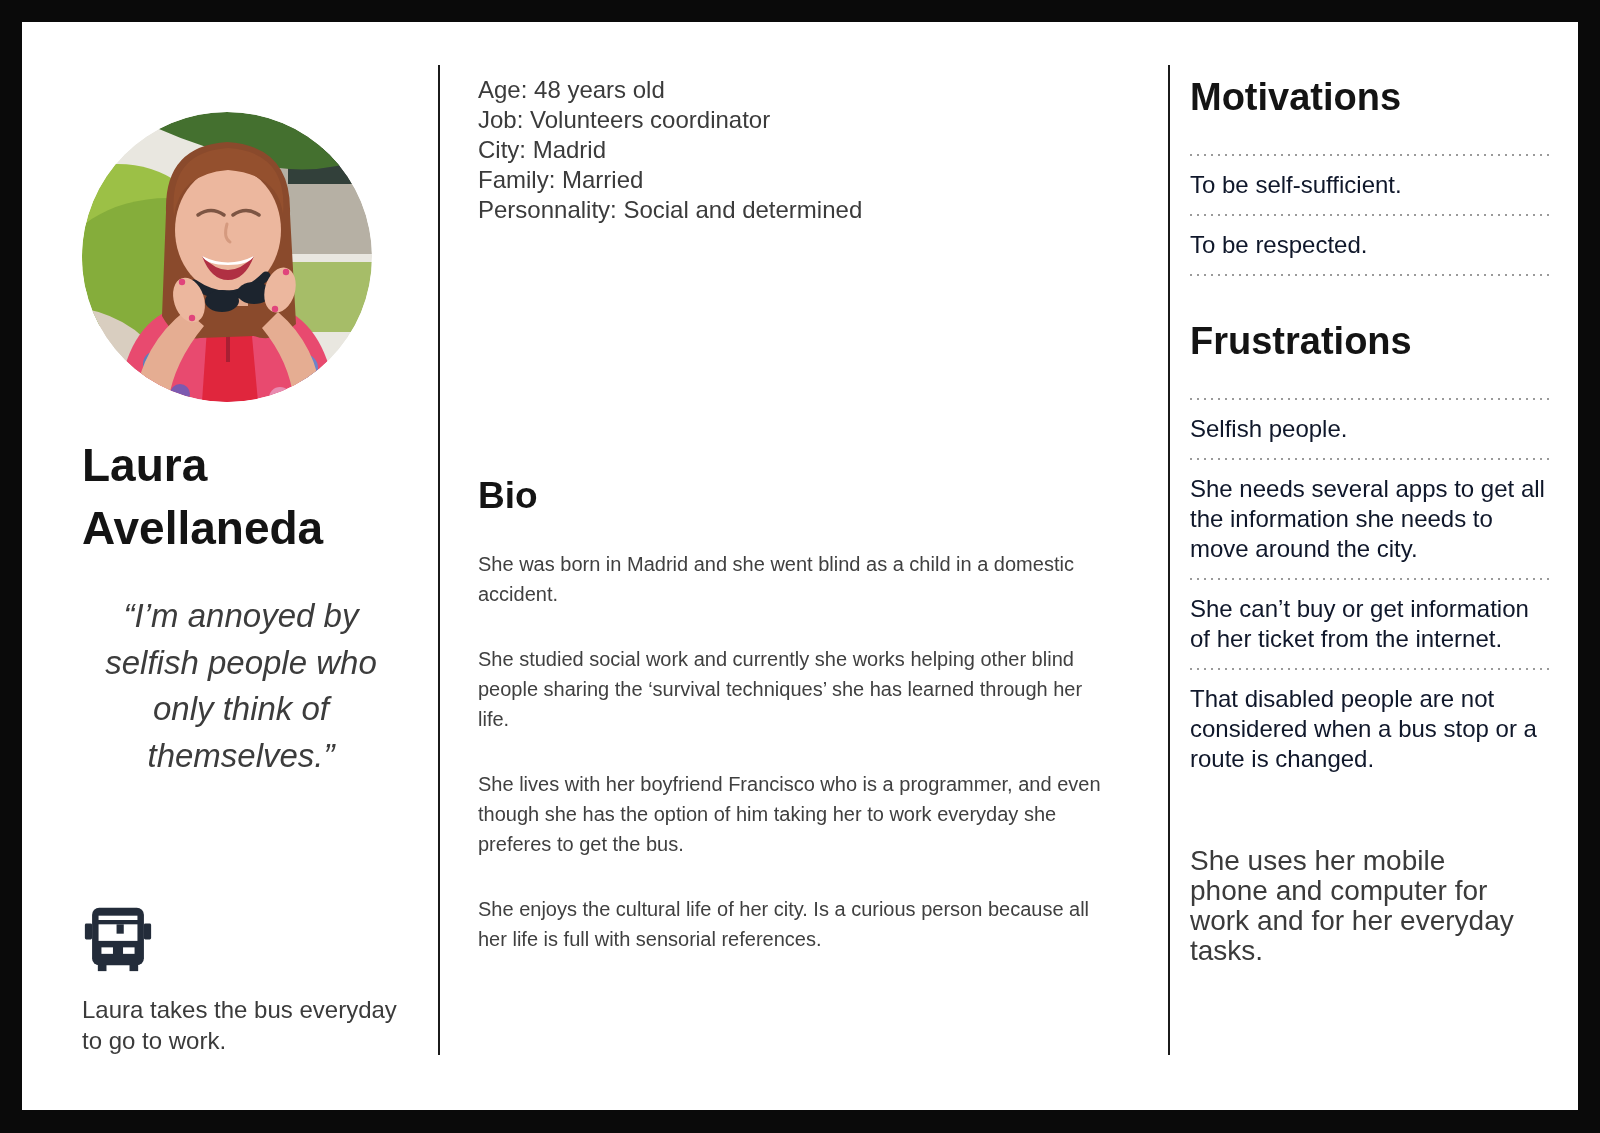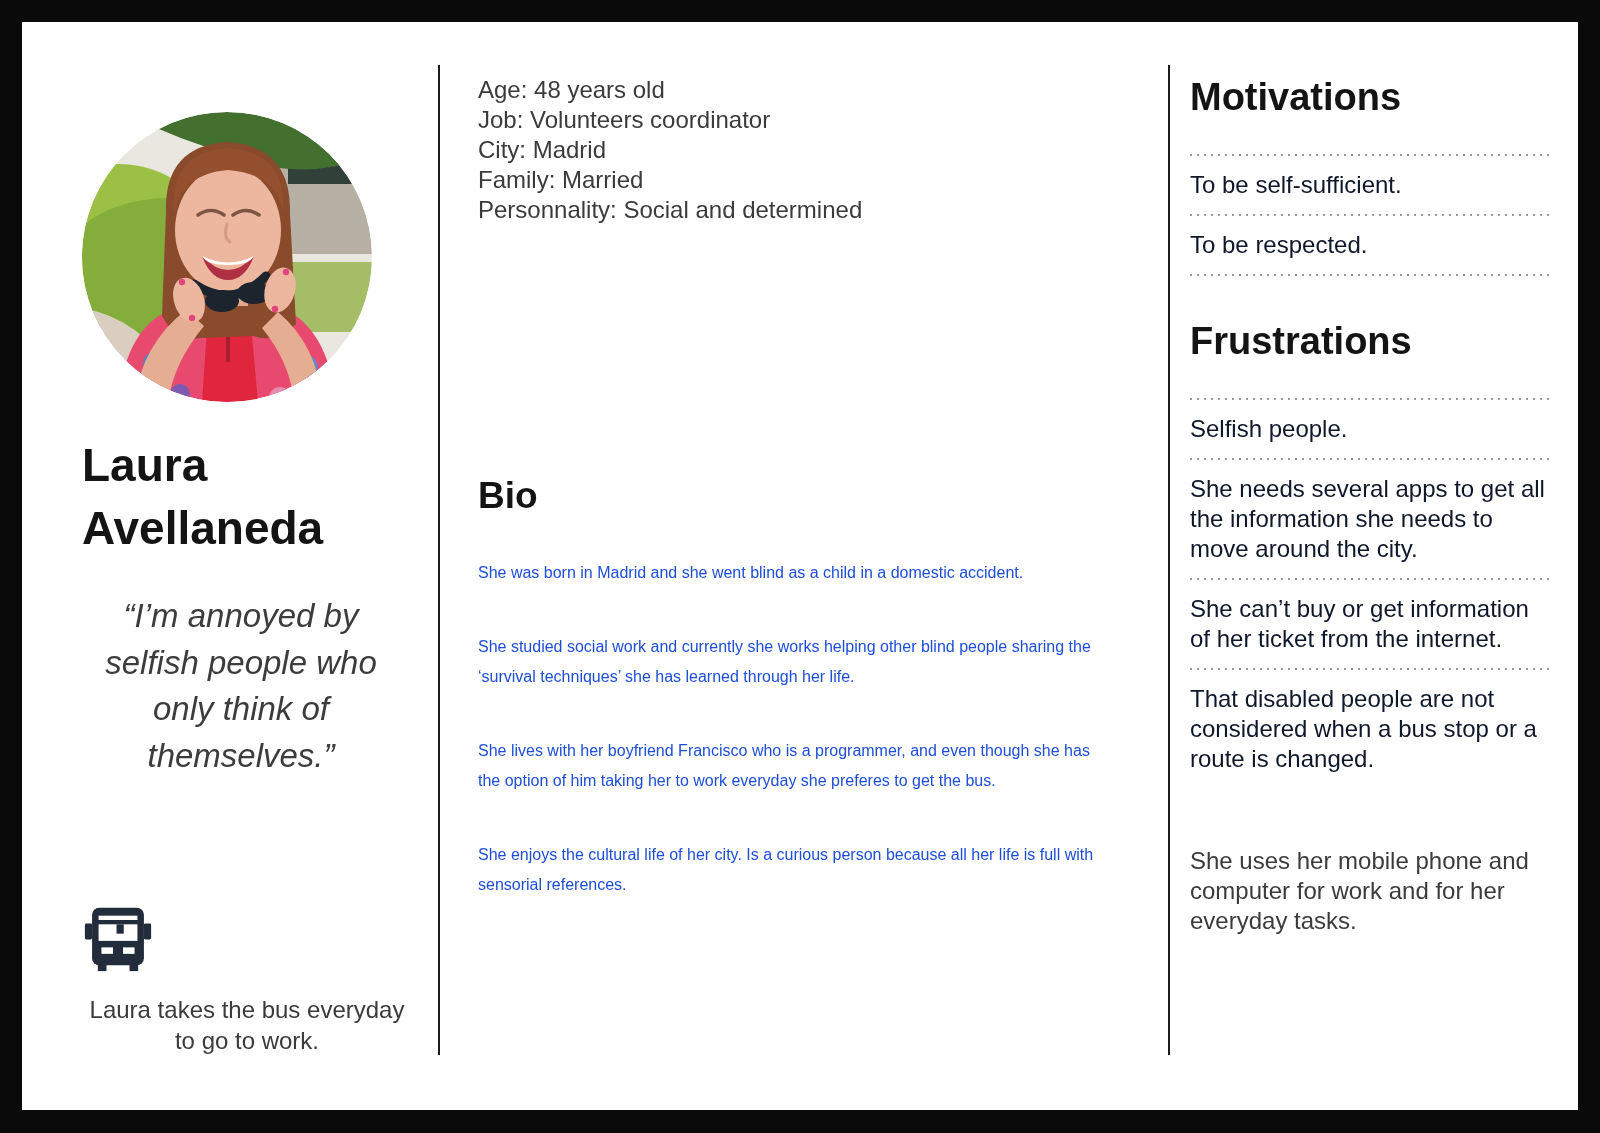--- a/index.html
+++ b/index.html
@@ -11,38 +11,38 @@
 
   .vrule { width:2px; flex:none; background:#1b1b1b; margin:43px 0 55px; }
 
   
   .col-left { width:416px; flex:none; position:relative; padding:90px 0 0 60px; }
   .photo-wrap { width:290px; height:290px; border-radius:50%; overflow:hidden; }
   .persona-name { margin-top:32px; font-size:46px; font-weight:700; line-height:1.36; color:#141414; width:310px; }
   .persona-quote { margin-top:34px; font-size:33px; font-style:italic; color:#3c3c3c; line-height:1.41; width:318px;text-align:center; }
   .transport { position:absolute; left:60px; bottom:54px; width:330px; }
   .bus-icon { width:72px; height:80px; display:block; margin-bottom:16px; }
-  .transport-caption { font-size:24px; line-height:31px; color:#3b3b3b;text-align:center; }
+  .transport-caption { font-size:24px; line-height:31px; color:#3b3b3b; }
 
   
   .col-mid { width:728px; flex:none; padding:53px 60px 0 38px; }
   .details-list { list-style:none; }
   .details-list li { font-size:24px; line-height:30px; color:#3b3b3b; }
   .bio-title { margin-top:252px; font-size:37px; font-weight:700; color:#141414; line-height:1; }
-  .bio-text p { margin-top:44px; font-size:16px; line-height:30px; color:#1d4ed8; }
+  .bio-text p { margin-top:35px; font-size:20px; line-height:30px; color:#404040; }
 
   
   .col-right { flex:1; padding:56px 26px 0 20px; }
   .section-title { font-size:38px; font-weight:700; color:#141414; line-height:1; }
   .rule { height:2px; background:repeating-linear-gradient(90deg,#9a9a9a 0 2px,transparent 2px 7px); }
   .sec-motivations .rule-first, .sec-frustrations .rule-first { margin-top:38px; }
   .sec-item { padding:14px 0; font-size:24px; line-height:30px; color:#0f172a; }
   .sec-frustrations { margin-top:46px; }
   .sec-technology { margin-top:58px; }
-  .tech-text { margin-top:38px; font-size:24px; line-height:30px; color:#3b3b3b; width:340px; }
+  .tech-text { margin-top:38px; font-size:28px; line-height:30px; color:#3b3b3b; width:340px; }
 </style>
 </head>
 <body>
 
 <div class="frame">
   <div class="card">
 
     <div class="col-left">
 
       <div class="photo-wrap">

